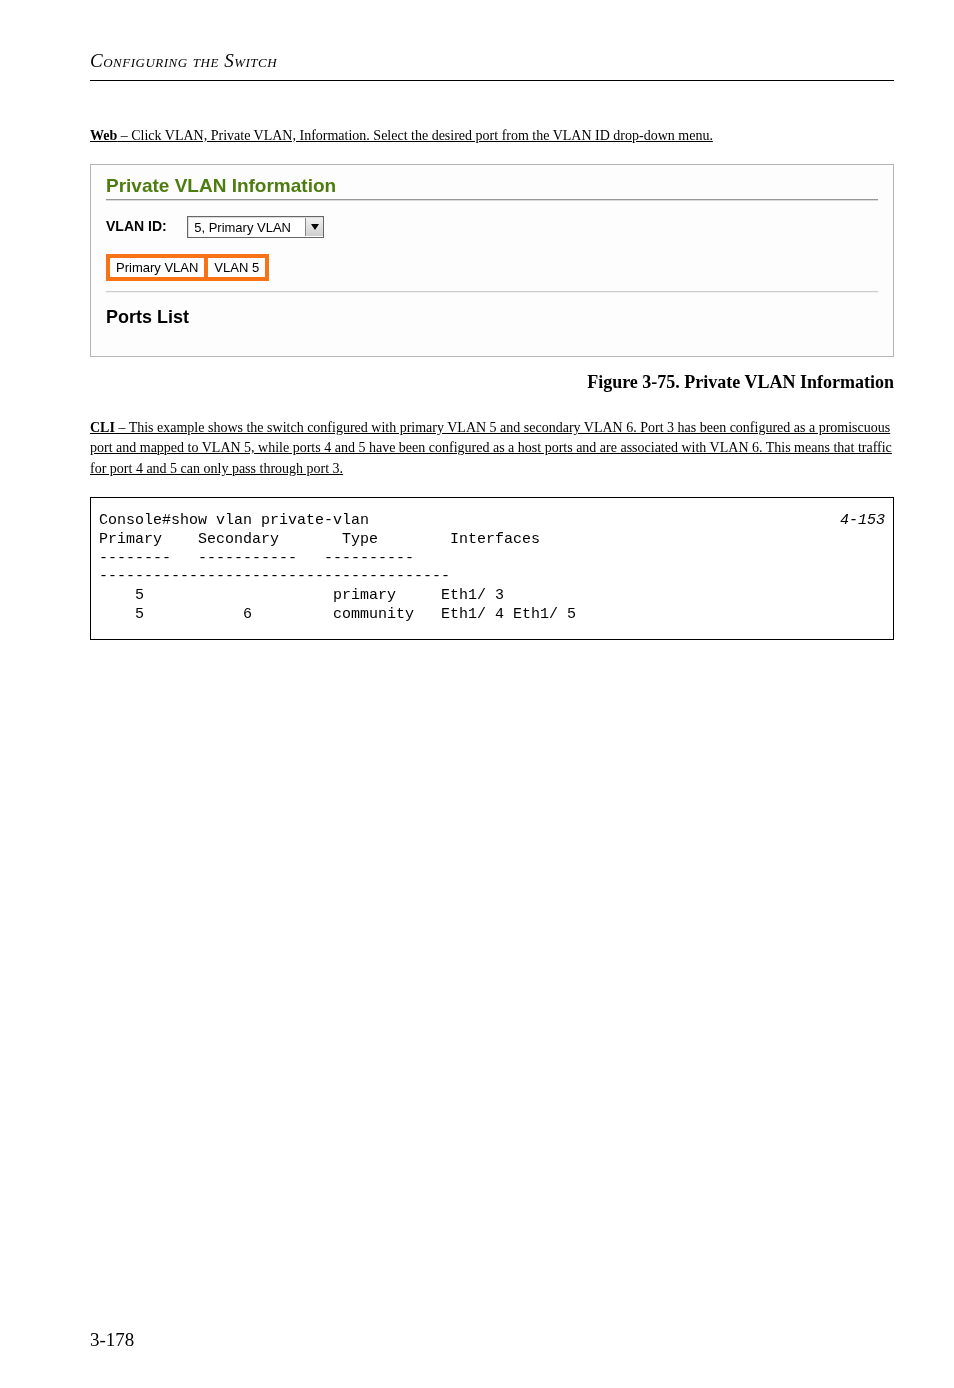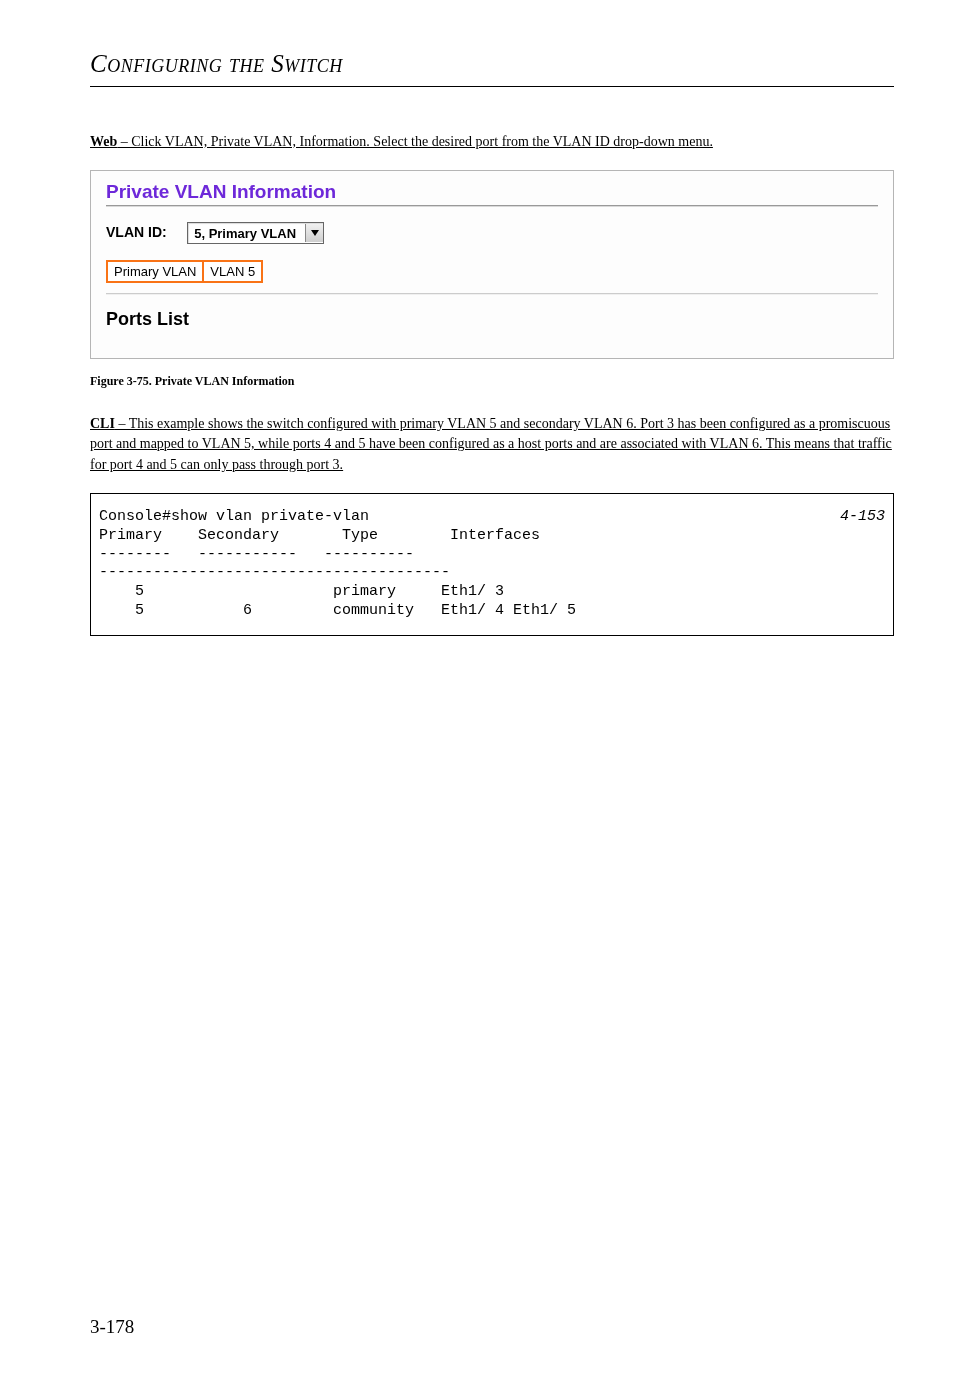--- a/index.html
+++ b/index.html
@@ -9,21 +9,21 @@
     font-size: 18px;
     color: #000;
     background: #fff;
     width: 954px;
     height: 1388px;
     box-sizing: border-box;
   }
   .header-section {
     font-style: italic;
     font-variant: small-caps;
-    font-size: 25px;
+    font-size: 19px;
     letter-spacing: 0.5px;
     margin-bottom: 8px;
   }
   .header-rule {
     border: none;
     border-top: 1px solid #000;
     margin: 0 0 45px 0;
   }
   .para {
     line-height: 1.45;
@@ -38,21 +38,21 @@
     border: 1px solid #b5b5b5;
     background: #fdfdfd;
     padding: 10px 15px 25px 15px;
     margin-bottom: 15px;
   }
   .panel-title {
     font-family: Arial, sans-serif;
     font-weight: bold;
     font-size: 19px;
     margin: 0 0 2px 0;
-    color: #6d28d9;
+    color: #4d7c0f;
   }
   .panel-title-rule {
     height: 2px;
     background: linear-gradient(to bottom,#999 0,#999 1px,#d9d9d9 1px,#d9d9d9 2px);
     border: 0;
     margin: 0 0 14px 0;
   }
   .subrule {
     height: 2px;
     background: linear-gradient(to bottom,#ccc 0,#ccc 1px,#f0f0f0 1px,#f0f0f0 2px);
@@ -72,40 +72,39 @@
     background: #fff;
     font-family: Arial, sans-serif;
     font-size: 13px;
     height: 20px;
     vertical-align: middle;
     box-shadow: inset 1px 1px 1px rgba(0,0,0,0.15);
   }
   .dropdown-text {
     padding: 16px 6px;
     min-width: 105px;
-    font-weight: bold;
   }
   .dropdown-btn {
     width: 17px;
     height: 18px;
     background: linear-gradient(#f0f0f0,#cfcfcf);
     border-left: 1px solid #888;
     display: flex;
     align-items: center;
     justify-content: center;
   }
   .dropdown-btn svg { display:block; }
   .mini-table {
     border-collapse: collapse;
     font-family: Arial, sans-serif;
     font-size: 13px;
     margin: 16px 0 10px 0;
   }
   .mini-table td {
-    border: 2px solid #f97316;
+    border: 4px solid #f97316;
     padding: 2px 6px;
     background: #fff;
   }
   .list-heading {
     font-family: Arial, sans-serif;
     font-weight: bold;
     font-size: 18px;
     margin-bottom: 3px;
   }
   .list-box {
@@ -114,40 +113,40 @@
     height: 115px;
     background: #fff;
     font-family: Arial, sans-serif;
     font-size: 13px;
     padding: 2px 4px;
     box-shadow: inset 1px 1px 1px rgba(0,0,0,0.15);
     overflow: hidden;
     line-height: 1.25;
   }
   .figure-caption {
-    text-align: left;
-    font-weight: bold;
-    font-size: 12px;
+    text-align: right;
+    font-weight: bold;
+    font-size: 18px;
     margin: 15px 0 25px 0;
   }
   .cli-box {
     border: 1px solid #000;
     font-family: "Courier New", monospace;
     font-size: 15px;
     padding: 14px 8px;
     white-space: pre;
     line-height: 1.25;
   }
   .cli-ref {
     float: right;
     font-style: italic;
   }
   .page-number {
     position: absolute;
-    bottom: 50px;
+    bottom: 37px;
     left: 90px;
     font-size: 19px;
   }
 </style>
 </head>
 <body>
 
 <div class="header-section">
   <span>Configuring the Switch</span>
 </div>

